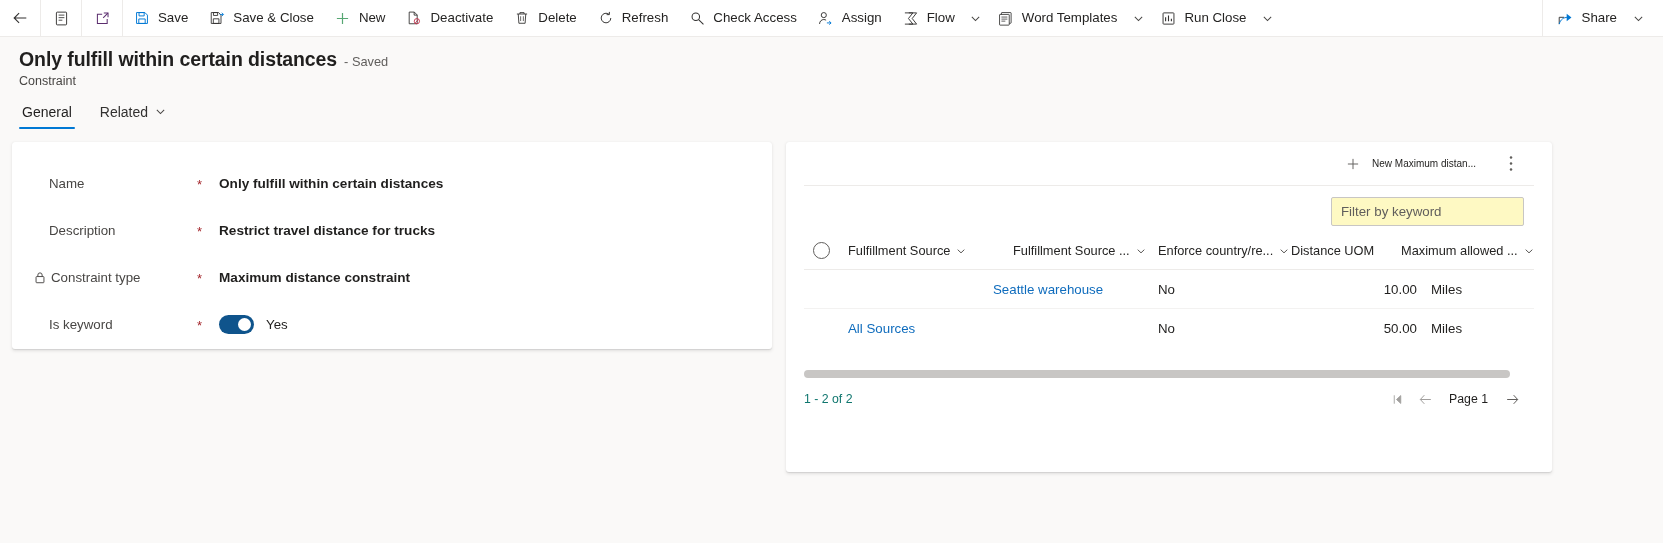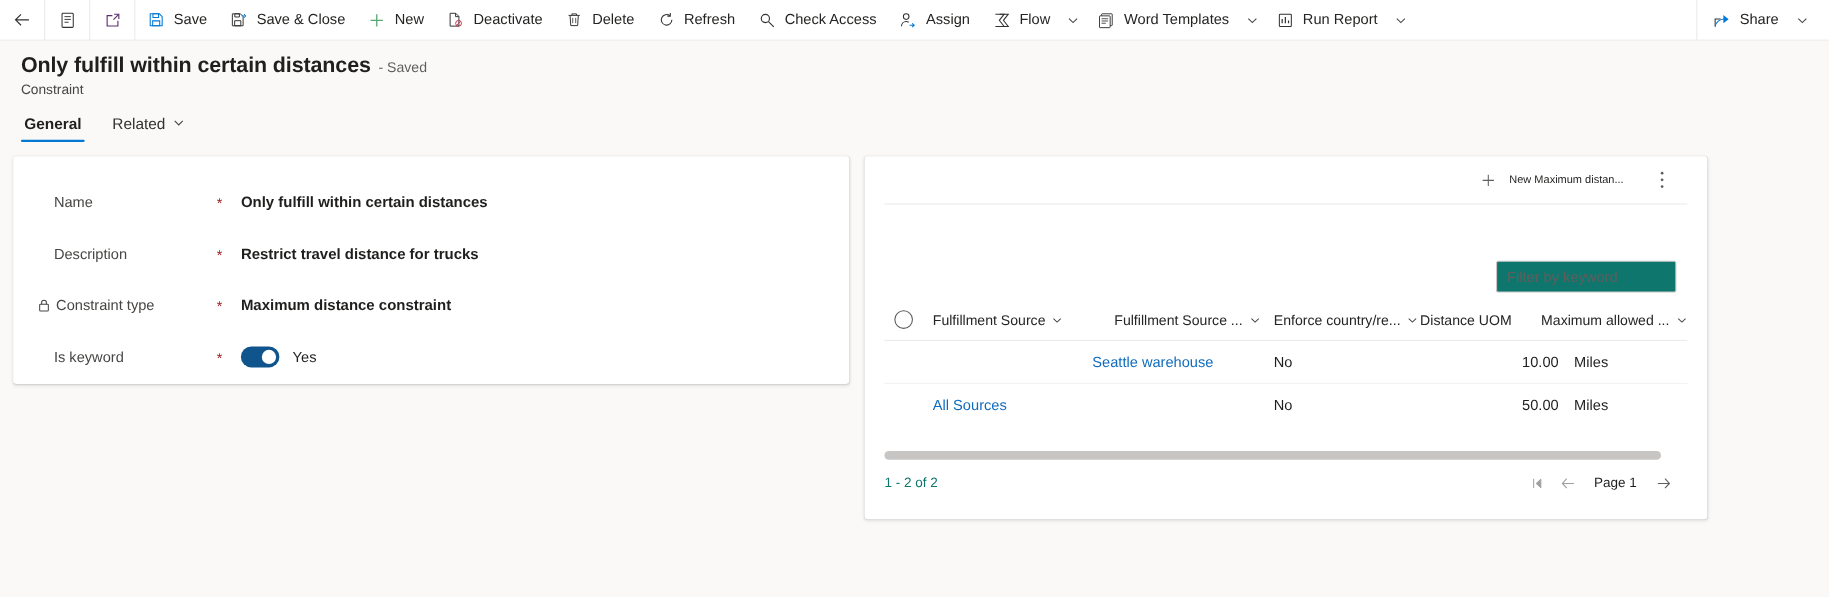--- a/index.html
+++ b/index.html
@@ -82,21 +82,21 @@
   }
   .tab {
     position: relative;
     font-size: 14px; color: #323130;
     padding: 0 3px 7px 3px;
     margin-right: 22px;
     cursor: pointer;
     display: flex; align-items: center;
     height: 28px;
   }
-  .tab.active { font-weight: bold; color: #201f1e; margin-top: 36px; }
+  .tab.active { font-weight: normal; color: #201f1e; margin-top: 36px; }
   .tab.active::after {
     content: "";
     position: absolute; left: 0; right: 0; bottom: 0;
     height: 2.5px; background: #0078d4; border-radius: 2px;
   }
   .tab .tabcaret { margin-left: 7px; display: inline-flex; color: #484644; }
 
   
   .content {
     display: flex;
@@ -178,28 +178,27 @@
     width: 26px; height: 30px; cursor: pointer; margin-left: 14px;
     color: #605e5c;
   }
 
   .filter-row {
     display: flex; justify-content: flex-end;
     padding: 11px 10px 0 0;
     margin: 0 18px;
   }
   .filter-input {
-    width: 164px; height: 29px;
+    width: 193px; height: 29px;
     border: 1px solid #c8c6c4; border-radius: 2px;
-    background: #0f766e;
+    background: #fef9c3;
     font-size: 13.3px; color: #201f1e;
     padding: 0 9px;
     font-family: "Liberation Sans", sans-serif;
     outline: none;
-    margin-top: 40px;
   }
   .filter-input::placeholder { color: #605e5c; }
 
   
   .grid-head {
     display: flex; align-items: center;
     height: 38px;
     margin: 6px 18px 0 18px;
     border-bottom: 1px solid #edebe9;
   }
@@ -434,21 +433,21 @@
       </span>
     </div>
 
     <div class="cb-item">
       <span class="glyph">
         <svg width="17" height="17" viewBox="0 0 20 20" fill="none" stroke="#323130" stroke-width="1.1">
           <rect x="3.6" y="3.4" width="12.8" height="13.2" rx="0.8"></rect>
           <path d="M6.6 13.2V8.6M10 13.2V6.4M13.4 13.2v-3" stroke-width="1.3"></path>
         </svg>
       </span>
-      <span class="lbl">Run Report</span>
+      <span class="lbl">Run Close</span>
     </div>
     <div class="cb-caret">
       <span>
         <svg width="11" height="11" viewBox="0 0 12 12" fill="none" stroke="#484644" stroke-width="1.1">
           <path d="M2 4.2 L6 8.2 L10 4.2"></path>
         </svg>
       </span>
     </div>
   </div>
 

